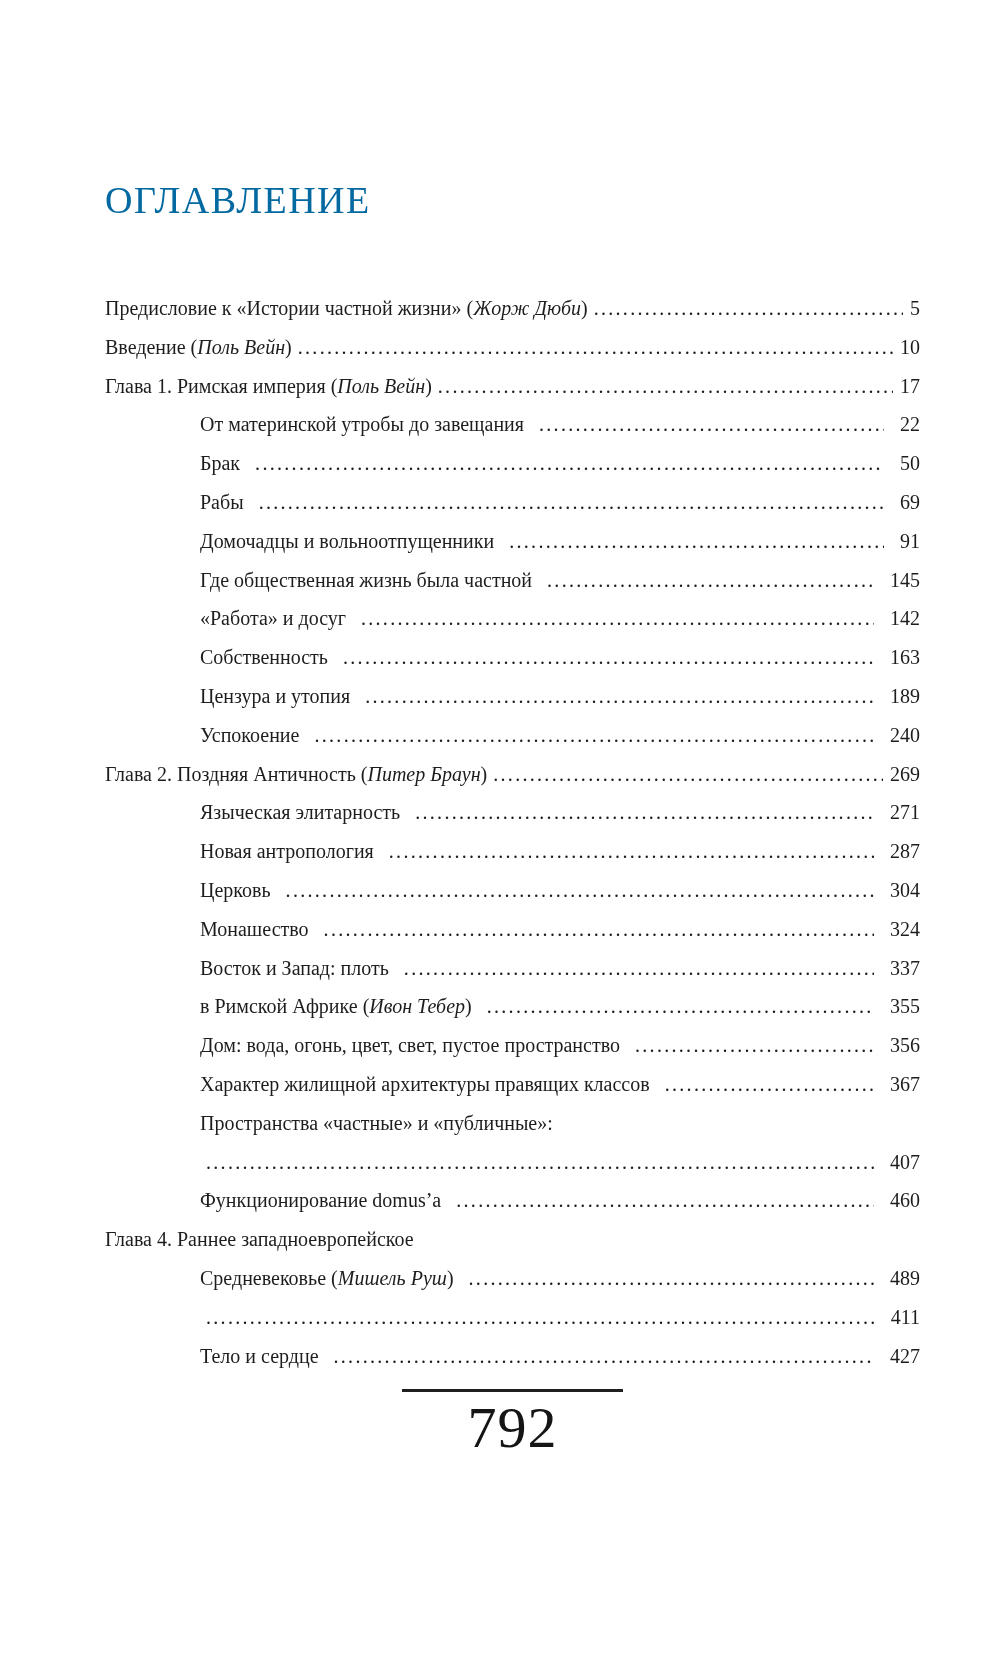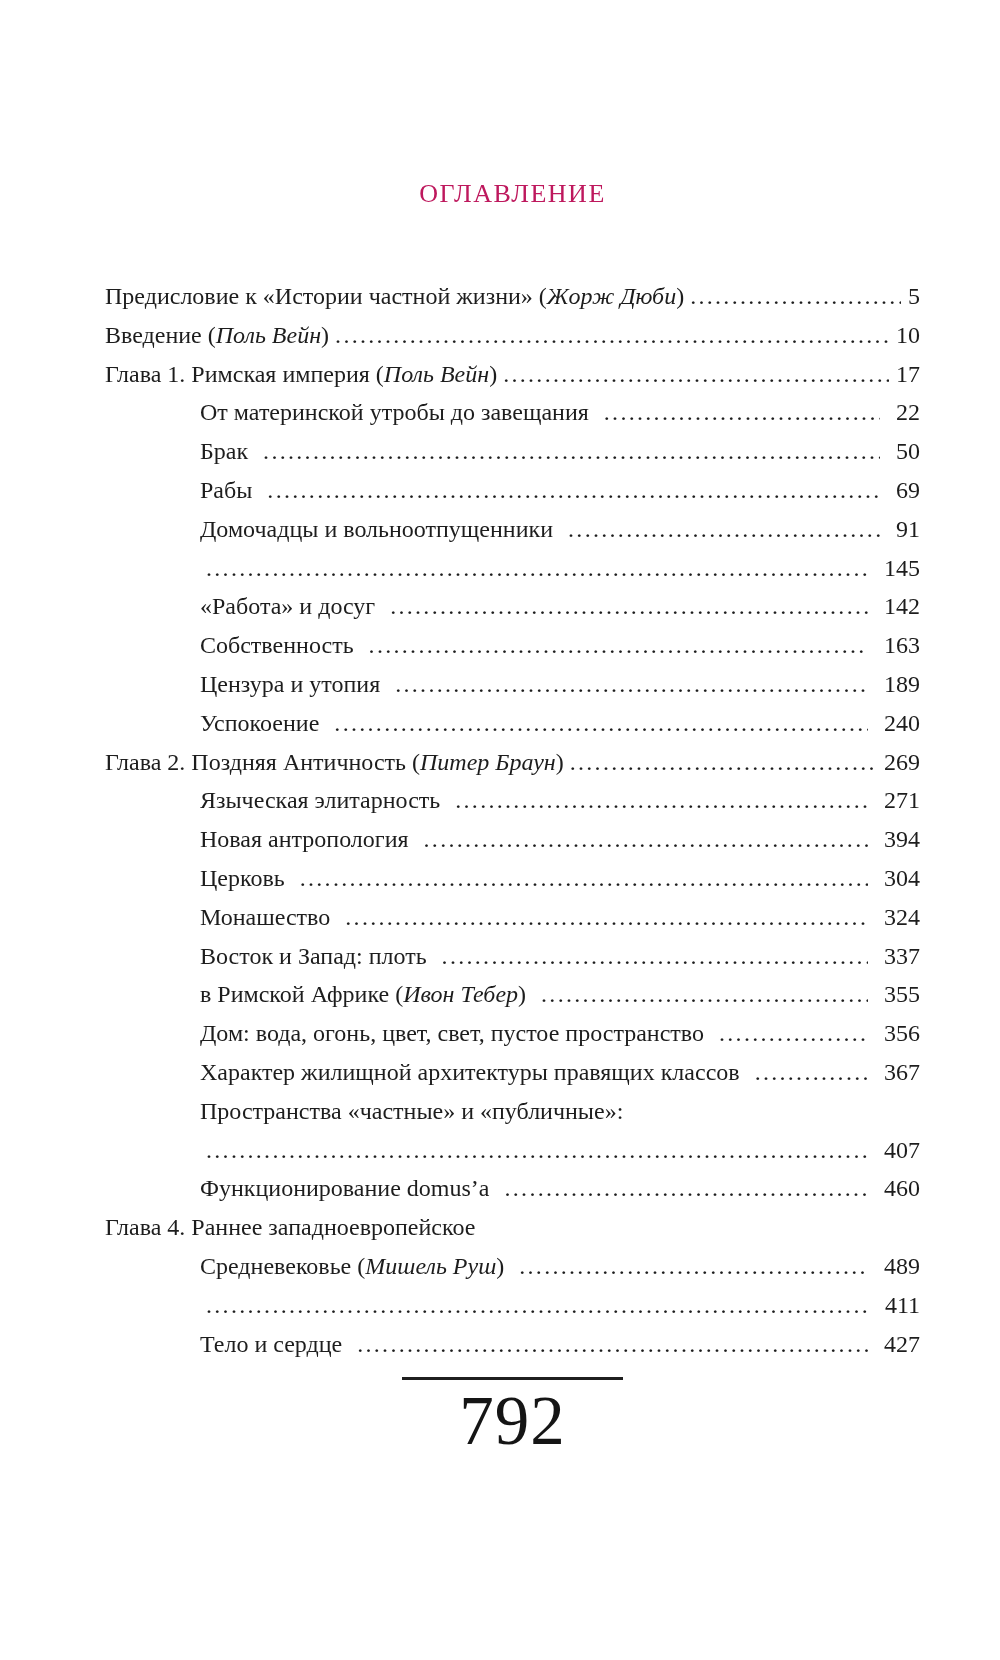--- a/index.html
+++ b/index.html
@@ -16,30 +16,29 @@
   }
   .page {
     box-sizing: border-box;
     width: 1000px;
     height: 1660px;
     padding: 0 80px 0 105px;
     position: relative;
   }
   .title {
     margin: 181px 0 0 0;
-    text-align: center;
-    font-size: 26px;
+    font-size: 38px;
     font-weight: 400;
     letter-spacing: 1.5px;
     line-height: 1;
-    color: #be185d;
+    color: #0369a1;
   }
   .toc {
     margin-top: 70px;
-    font-size: 24px;
+    font-size: 20px;
   }
   .row {
     display: flex;
     align-items: baseline;
     line-height: 38.8px;
     white-space: nowrap;
   }
   .row.sub {
     padding-left: 95px;
     gap: 9px;
@@ -66,21 +65,21 @@
     text-align: center;
   }
   .footer-rule {
     width: 221px;
     height: 3px;
     background: #1f1f1f;
     margin: 0 auto;
   }
   .footer-num {
     margin-top: 7px;
-    font-size: 69px;
+    font-size: 58px;
     line-height: 1;
     letter-spacing: 1px;
     color: #151515;
   }
 </style>
 </head>
 <body>
 
 <div class="page">
   <h1 class="title">ОГЛАВЛЕНИЕ</h1>
@@ -115,20 +114,21 @@
         <span class="label"><span>Рабы</span></span>
         <span class="dots"></span>
         <span class="pagenum">69</span>
       </div>
       <div class="row sub">
         <span class="label"><span>Домочадцы и вольноотпущенники</span></span>
         <span class="dots"></span>
         <span class="pagenum">91</span>
       </div>
       <div class="row sub">
+        <span class="label"><span>Где общественная жизнь была частной</span></span>
         <span class="dots"></span>
         <span class="pagenum">145</span>
       </div>
       <div class="row sub">
         <span class="label"><span>«Работа» и досуг</span></span>
         <span class="dots"></span>
         <span class="pagenum">142</span>
       </div>
       <div class="row sub">
         <span class="label"><span>Собственность</span></span>
@@ -151,21 +151,21 @@
         <span class="pagenum">269</span>
       </div>
       <div class="row sub">
         <span class="label"><span>Языческая элитарность</span></span>
         <span class="dots"></span>
         <span class="pagenum">271</span>
       </div>
       <div class="row sub">
         <span class="label"><span>Новая антропология</span></span>
         <span class="dots"></span>
-        <span class="pagenum">394</span>
+        <span class="pagenum">287</span>
       </div>
       <div class="row sub">
         <span class="label"><span>Церковь</span></span>
         <span class="dots"></span>
         <span class="pagenum">304</span>
       </div>
       <div class="row sub">
         <span class="label"><span>Монашество</span></span>
         <span class="dots"></span>
         <span class="pagenum">324</span>

